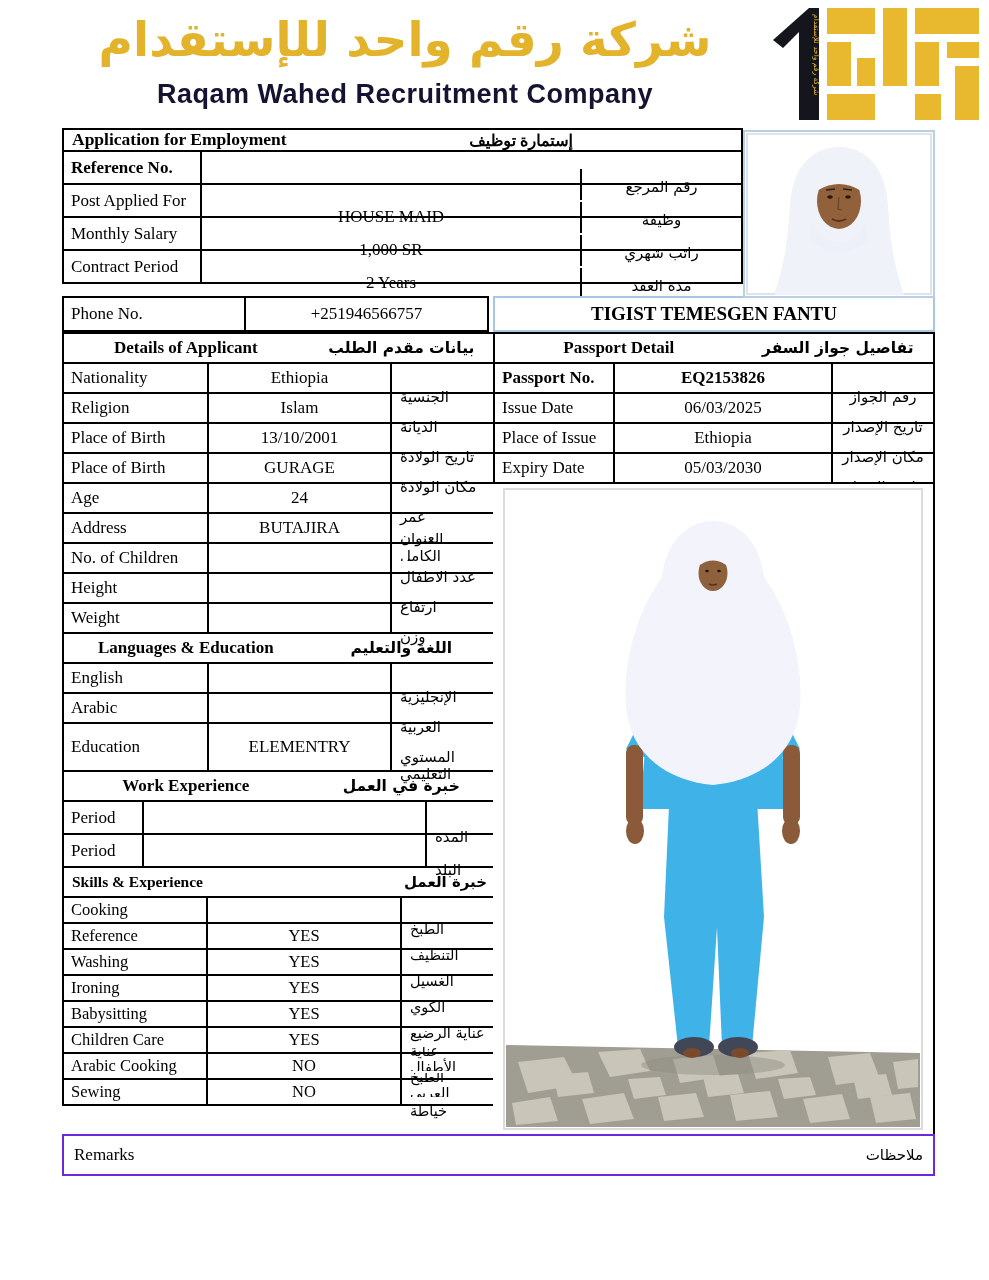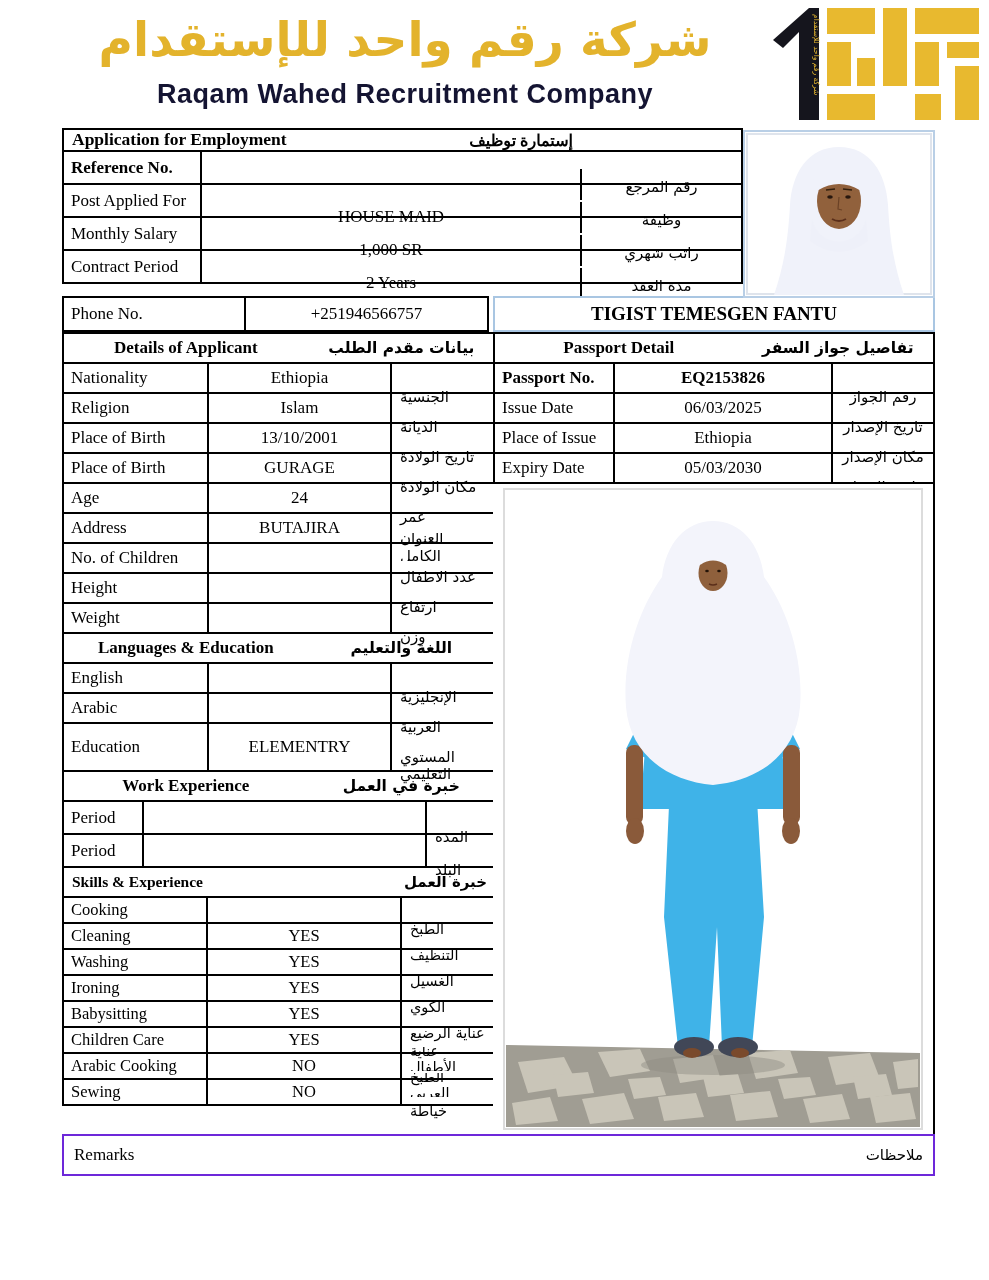--- a/index.html
+++ b/index.html
@@ -258,21 +258,21 @@
       <span class="h-ar">خبرة العمل</span>
     </div>
     <div class="skills-rows">
 
     <div class="row">
           <span class="c lab">Cooking</span>
           <span class="c val"></span>
           <span class="c arb">الطبخ</span>
         </div>
         <div class="row">
-          <span class="c lab">Cleaning</span>
+          <span class="c lab">Reference</span>
           <span class="c val">YES</span>
           <span class="c arb">التنظيف</span>
         </div>
         <div class="row">
           <span class="c lab">Washing</span>
           <span class="c val">YES</span>
           <span class="c arb">الغسيل</span>
         </div>
         <div class="row">
           <span class="c lab">Ironing</span>

